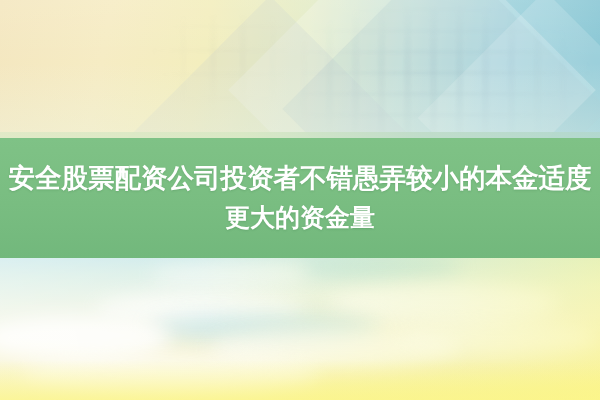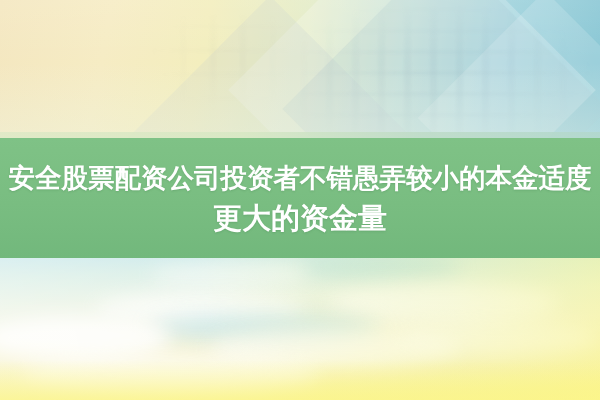--- a/index.html
+++ b/index.html
@@ -136,21 +136,21 @@
     color: #ffffff;
     font-family: "DejaVu Sans", "Liberation Sans", sans-serif;
     font-weight: bold;
     font-size: 27px;
     line-height: 40px;
     letter-spacing: 0px;
     text-shadow: 0 1px 2px rgba(60,120,70,0.25);
     white-space: nowrap;
   }
   .headline-line1 { font-size: 26.5px; }
-  .headline-line2 { font-size: 29px; }
+  .headline-line2 { font-size: 25px; }
 
   
   .sky {
     position: absolute;
     left: 0; top: 258px;
     width: 600px; height: 142px;
     overflow: hidden;
     background: linear-gradient(178deg,
         #c9e8ea 0%,
         #d8eee6 12%,

